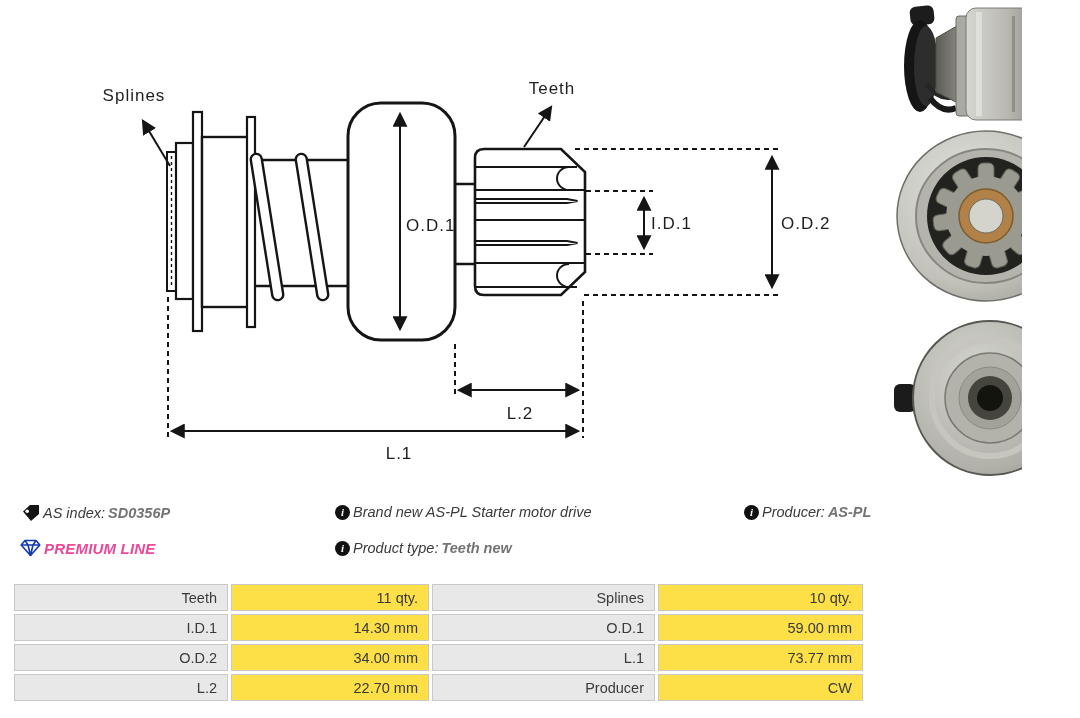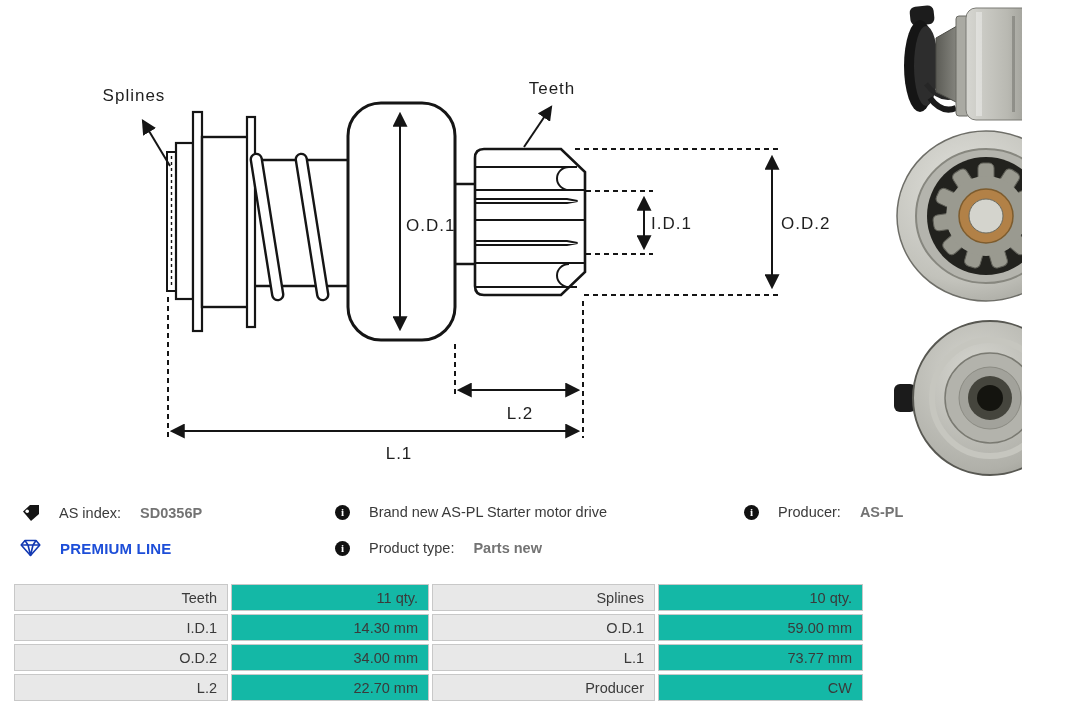--- a/index.html
+++ b/index.html
@@ -1,31 +1,31 @@
 <!DOCTYPE html>
 <html><head>
 <meta charset="utf-8">
 <style>
   html,body{margin:0;padding:0;background:#fff;}
   #page{position:relative;width:1022px;height:718px;background:#fff;overflow:hidden;
         font-family:"Liberation Sans",sans-serif;color:#3a3a3a;}
   .abs{position:absolute;}
   
-  .meta-row{position:absolute;display:flex;align-items:center;gap:19px;font-size:14.5px;white-space:nowrap;}
+  .meta-row{position:absolute;display:flex;align-items:center;gap:3px;font-size:14.5px;white-space:nowrap;font-style:italic;}
   .bld{font-weight:bold;color:#737373;}
   .info-ic{width:15px;height:15px;border-radius:50%;background:#111;color:#fff;
            display:inline-flex;align-items:center;justify-content:center;
            font-size:11px;font-weight:bold;font-family:"Liberation Serif",serif;flex:0 0 auto;}
-  .premium{color:#1d4ed8;font-weight:bold;font-size:15px;letter-spacing:.2px;cursor:pointer;}
+  .premium{color:#ec4899;font-weight:bold;font-size:15px;letter-spacing:.2px;cursor:pointer;}
   
   table.specs{position:absolute;left:11px;top:581px;border-collapse:separate;border-spacing:3px;table-layout:fixed;}
   table.specs td{height:25px;border:1px solid #c8c8c8;text-align:right;padding:0 10px 0 0;
                  font-size:14.5px;color:#3a3a3a;overflow:hidden;}
   td.lab{background:#e8e8e8;}
-  td.val{background:#14b8a6;}
+  td.val{background:#fde047;}
   
   .diag-text{font-family:"Liberation Sans",sans-serif;font-size:17px;fill:#1f1f1f;letter-spacing:1px;font-weight:400;}
   
   .logo-wrap{position:absolute;left:793px;top:526px;width:102px;height:50px;}
 </style>
 </head>
 <body>
 
 <div id="page">
 
@@ -197,21 +197,21 @@
   </div>
 
   <div class="meta-row" style="left:335px;top:504px">
     <span class="info-ic">i</span>
     <span>Brand new AS-PL Starter motor drive</span>
   </div>
 
   <div class="meta-row" style="left:335px;top:540px">
     <span class="info-ic">i</span>
     <span>Product type:</span>
-    <span class="bld">Parts new</span>
+    <span class="bld">Teeth new</span>
   </div>
 
   <div class="meta-row" style="left:744px;top:504px">
     <span class="info-ic">i</span>
     <span>Producer:</span>
     <span class="bld">AS-PL</span>
   </div>
 
 
   <table class="specs">

